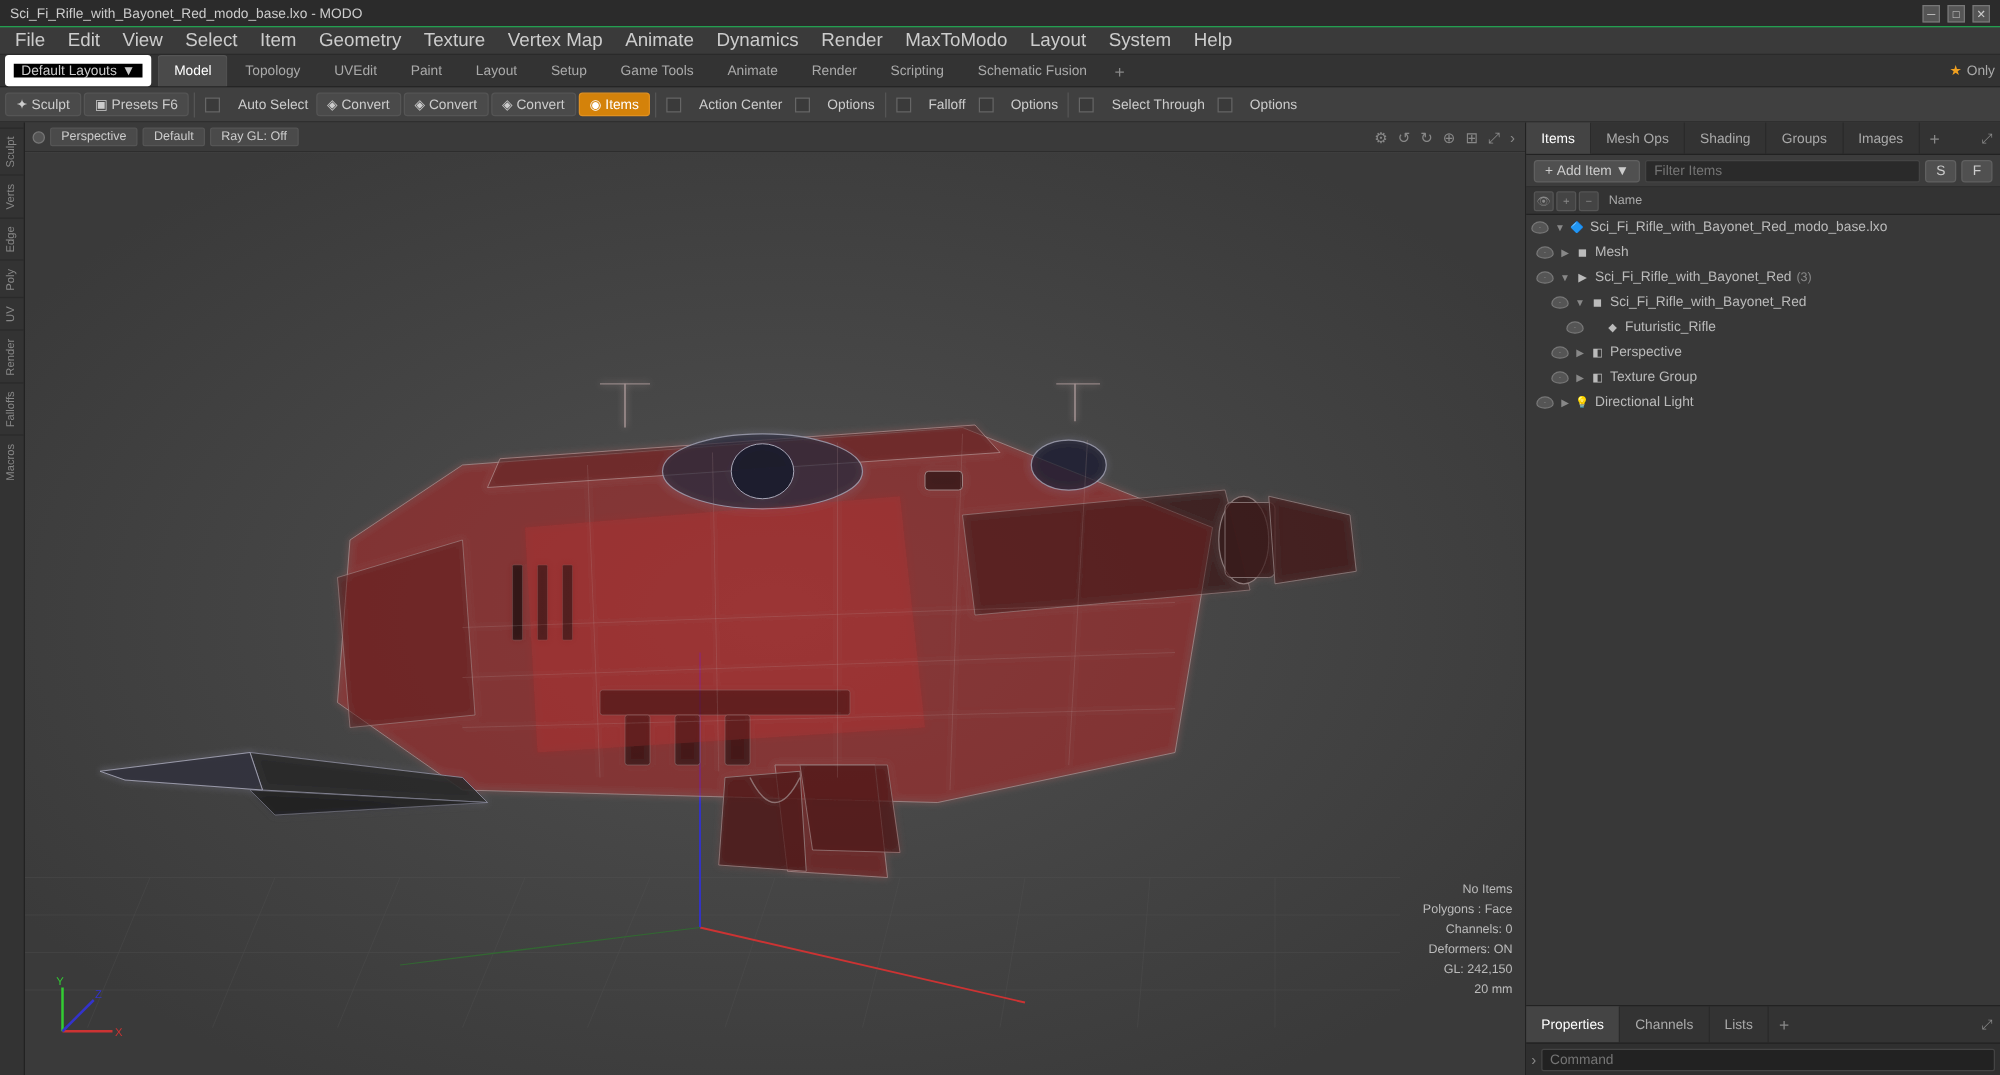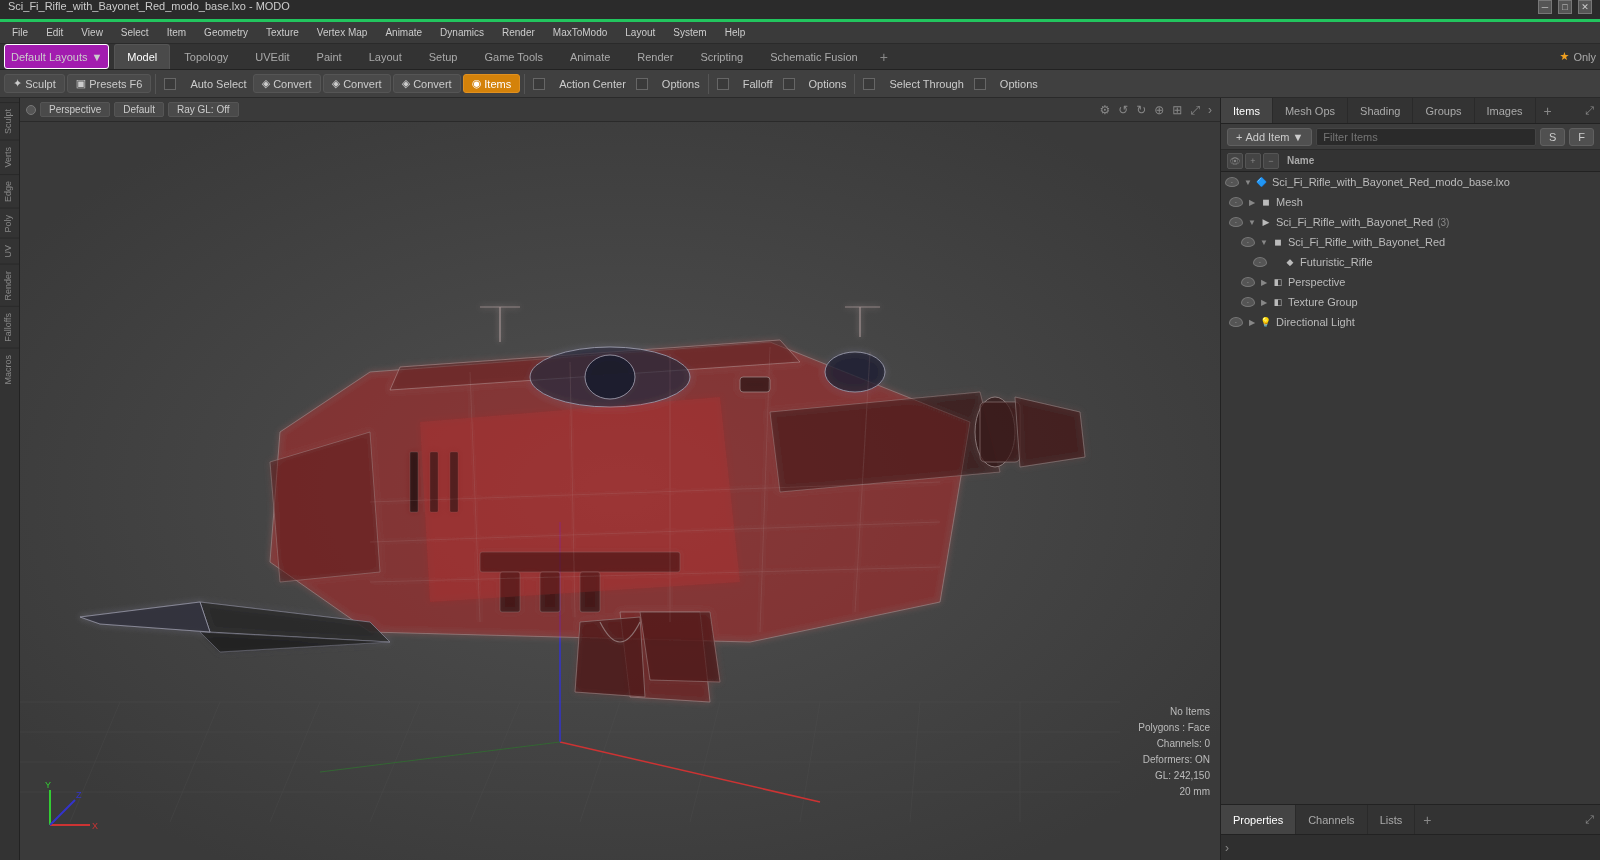--- a/index.html
+++ b/index.html
@@ -12,23 +12,24 @@
       color: #ccc;
       overflow: hidden;
       user-select: none;
     }
 
     
     #title-bar {
       height: 22px;
       background: #2b2b2b;
       display: flex;
+      align-items: center;
       justify-content: space-between;
       padding: 0 8px;
-      border-bottom: 3px solid #22c55e;
+      border-bottom: 1px solid #22c55e;
     }
     #title-bar-controls {
       display: flex;
       gap: 6px;
     }
     .title-btn {
       width: 14px;
       height: 14px;
       background: #555;
       border: 1px solid #777;
@@ -45,21 +46,21 @@
       height: 22px;
       background: #3a3a3a;
       display: flex;
       align-items: center;
       padding: 0 4px;
       border-bottom: 1px solid #2a2a2a;
       gap: 2px;
     }
     .menu-item {
       padding: 2px 8px;
-      font-size: 10px;
+      font-size: 15px;
       color: #ccc;
       cursor: pointer;
       border-radius: 2px;
     }
 
     
     #layout-tabs {
       height: 26px;
       background: #333;
       display: flex;
@@ -88,23 +89,23 @@
       padding: 0 8px;
       display: flex;
       align-items: center;
       cursor: pointer;
       color: #888;
       font-size: 14px;
     }
     .layout-dropdown {
       padding: 2px 6px;
       font-size: 11px;
-      background: #a21caf;
-      color: #ccc;
-      border: 1px solid #ffffff;
+      background: #000000;
+      color: #ccc;
+      border: 7px solid #ffffff;
       border-radius: 3px;
       cursor: pointer;
       display: flex;
       align-items: center;
       gap: 4px;
       margin-right: 4px;
     }
     .star-only {
       display: flex;
       align-items: center;
@@ -384,21 +385,21 @@
       font-size: 9px;
       display: flex;
       align-items: center;
       justify-content: center;
       cursor: pointer;
     }
     .col-name {
       flex: 1;
       font-size: 10px;
       color: #aaa;
-      font-weight: bold;
+      font-weight: normal;
     }
 
     
     #item-tree {
       flex: 1;
       overflow-y: auto;
       background: #383838;
     }
     .tree-item {
       display: flex;
@@ -879,16 +880,17 @@
     <div id="bottom-panel">
     <div class="bottom-tab active">Properties</div>
         <div class="bottom-tab">Channels</div>
         <div class="bottom-tab">Lists</div>
         <div class="bottom-tab-add">+</div>
         <div class="bottom-expand">⤢</div>
       </div>
 
     <div id="command-bar">
       <span class="cmd-arrow">›</span>
+      <input class="cmd-input" type="text" placeholder="Command" style="">
     </div>
   </div>
 
 </div>
 
 </body></html>

